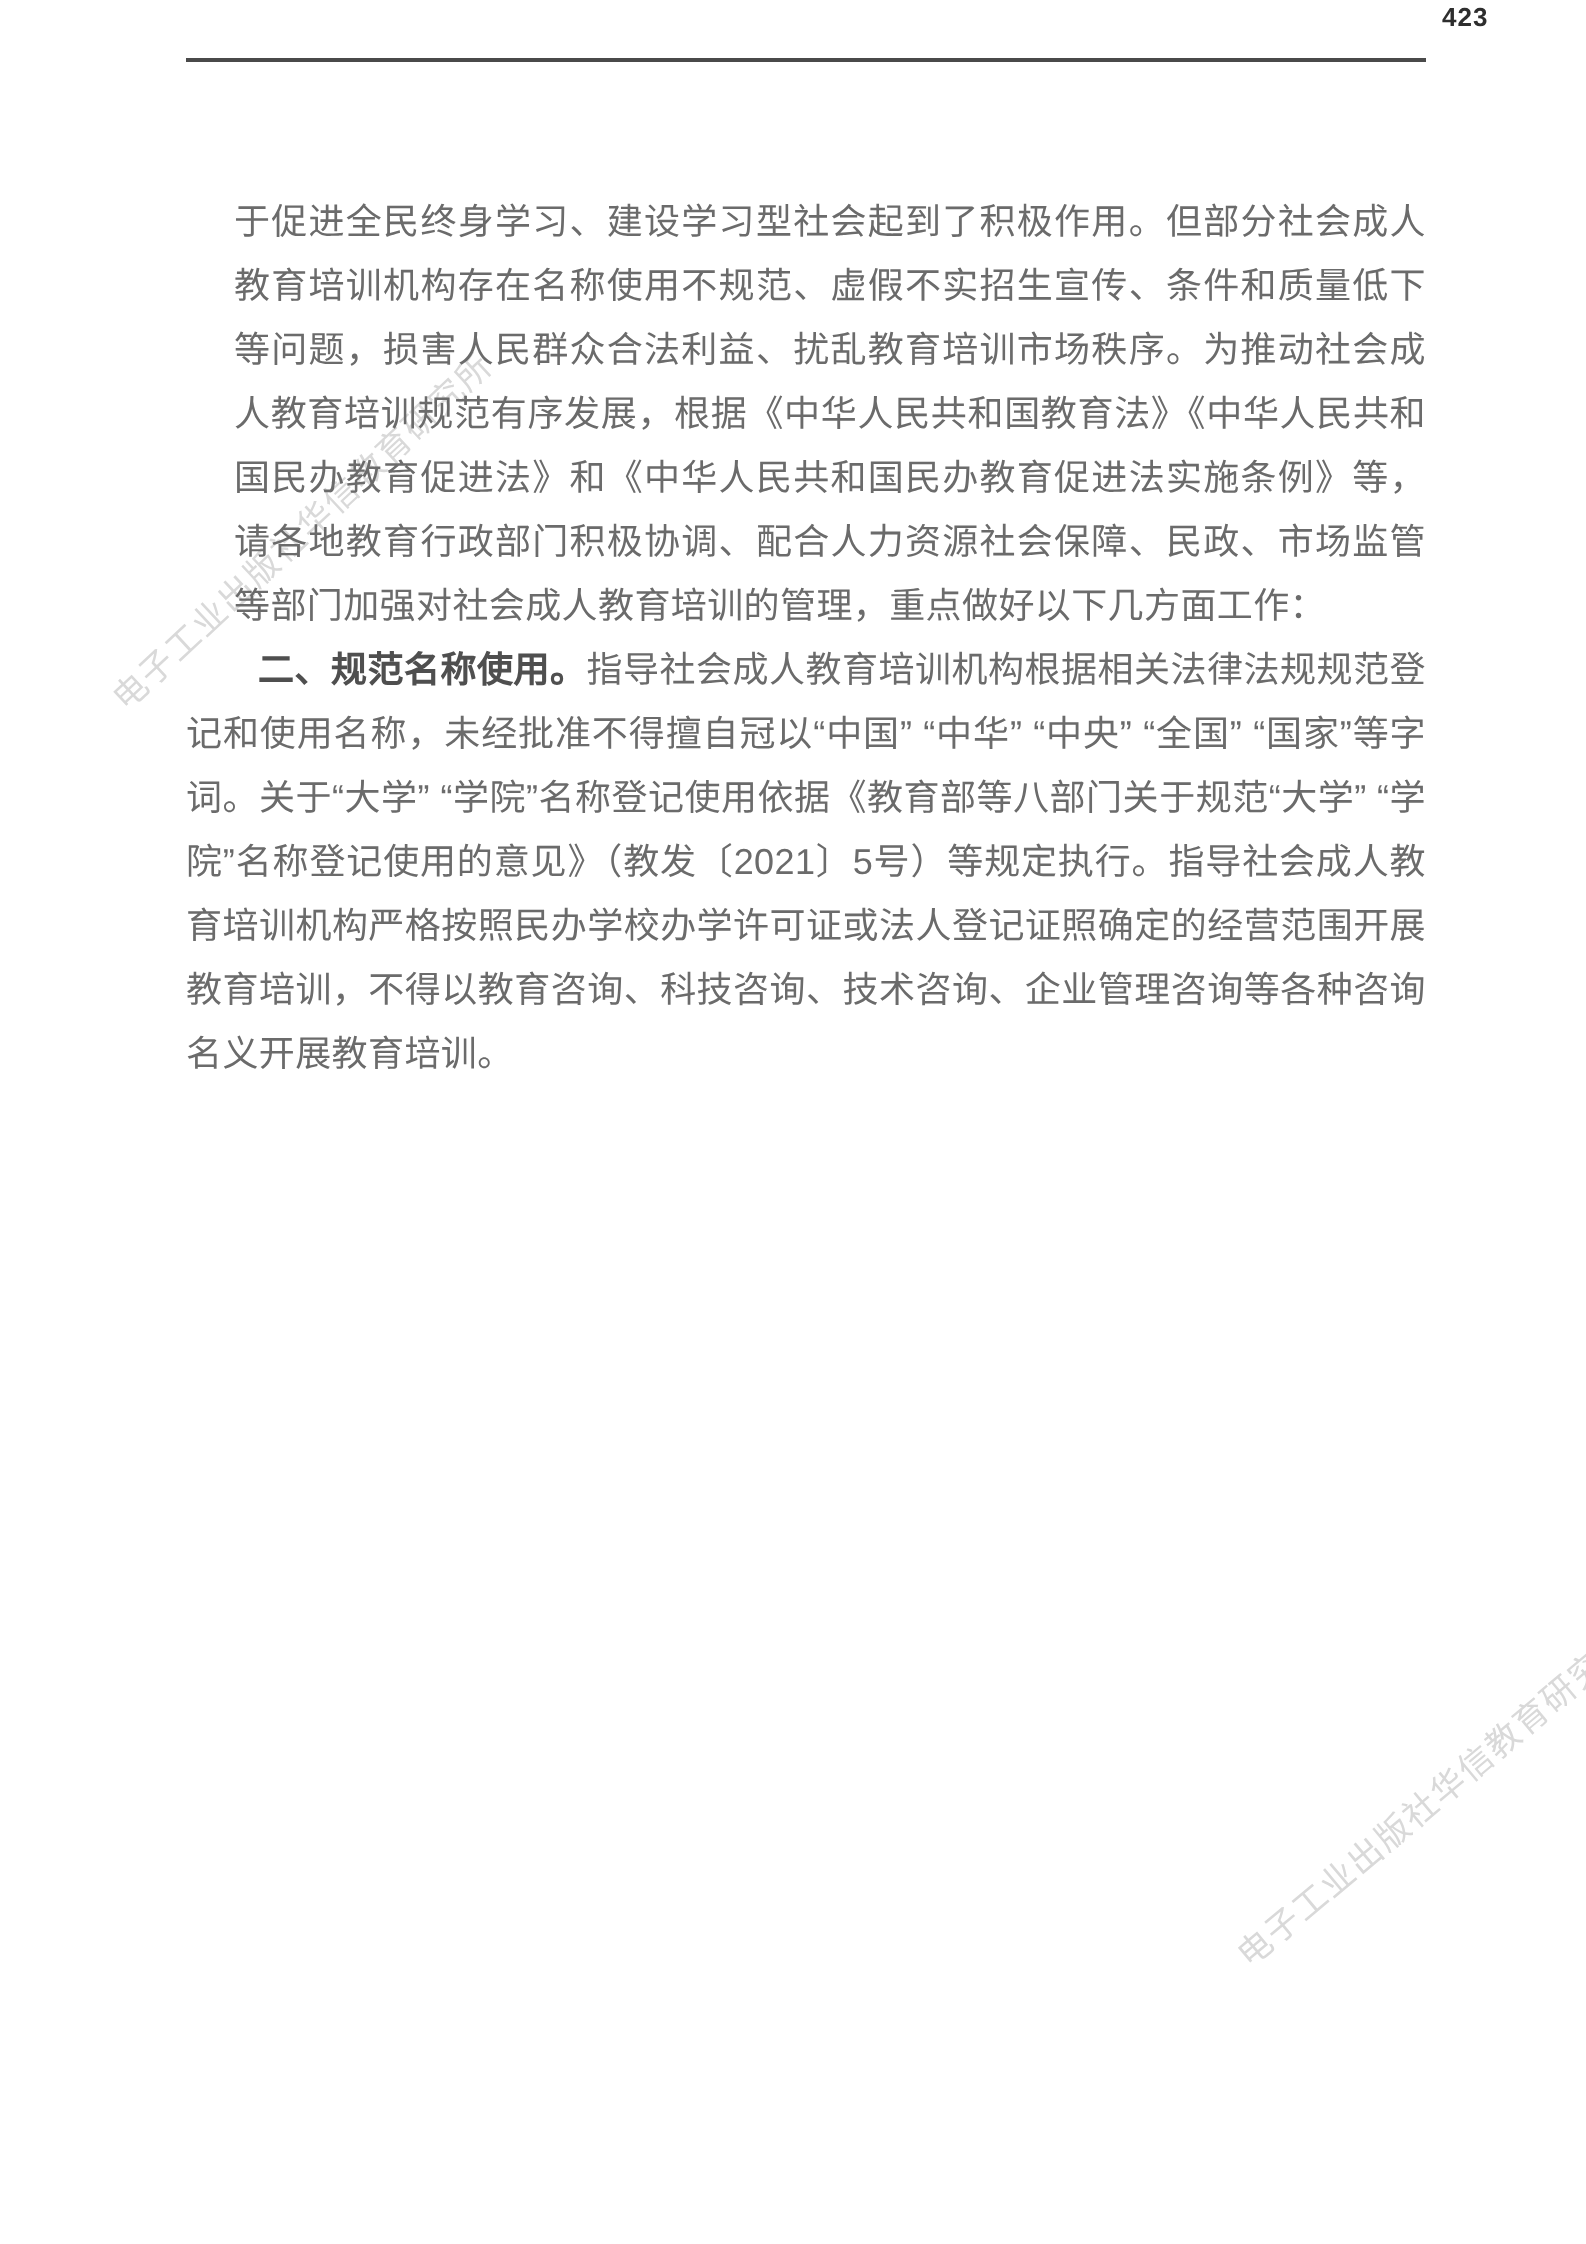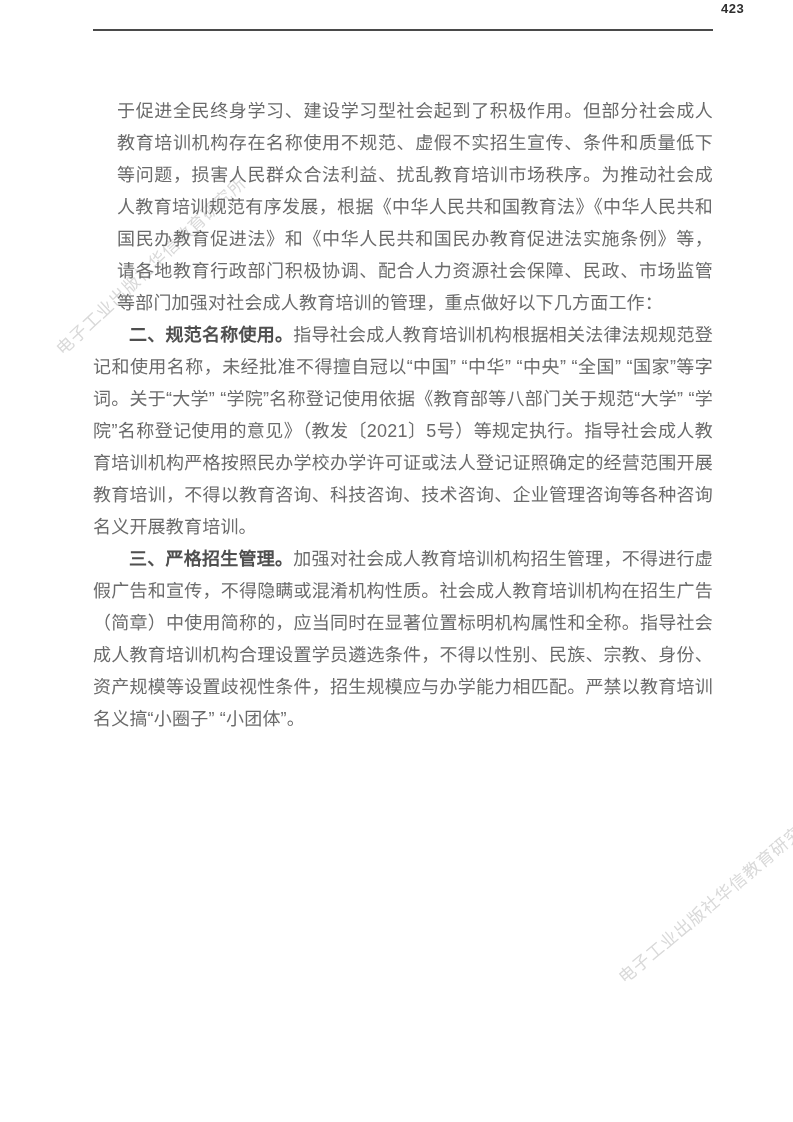--- a/index.html
+++ b/index.html
@@ -93,18 +93,17 @@
 
   <div class="watermark wm-2">电子工业出版社华信教育研究所</div>
 
   <div class="content">
 
     <p class="no-indent"><span class="para-head"></span><span>于促进全民终身学习、建设学习型社会起到了积极作用。但部分社会成人教育培训机构存在名称使用不规范、虚假不实招生宣传、条件和质量低下等问题，损害人民群众合法利益、扰乱教育培训市场秩序。为推动社会成人教育培训规范有序发展，根据《中华人民共和国教育法》《中华人民共和国民办教育促进法》和《中华人民共和国民办教育促进法实施条例》等，请各地教育行政部门积极协调、配合人力资源社会保障、民政、市场监管等部门加强对社会成人教育培训的管理，重点做好以下几方面工作：</span></p>
 
 
     <p><span class="para-head">二、规范名称使用。</span><span>指导社会成人教育培训机构根据相关法律法规规范登记和使用名称，未经批准不得擅自冠以“中国” “中华” “中央” “全国” “国家”等字词。关于“大学” “学院”名称登记使用依据《教育部等八部门关于规范“大学” “学院”名称登记使用的意见》（教发〔2021〕5号）等规定执行。指导社会成人教育培训机构严格按照民办学校办学许可证或法人登记证照确定的经营范围开展教育培训，不得以教育咨询、科技咨询、技术咨询、企业管理咨询等各种咨询名义开展教育培训。</span></p>
 
-    <p><span class="para-head">三、严格招生管理。</span><span>加强对社会成人教育培训机构招生管理，不得进行虚假广告和宣传，不得隐瞒或混淆机构性质。社会成人教育培训机构在招生广告（简章）中使用简称的，应当同时在显著位置标明机构属性和全称。指导社会成人教育培训机构合理设置学员遴选条件，不得以性别、民族、宗教、身份、资产规模等设置歧视性条件，招生规模应与办学能力相匹配。严禁以教育培训名义搞“小圈子” “小团体”。</span></p>
 
 
 
   </div>
 </div>
 
 </body></html>

